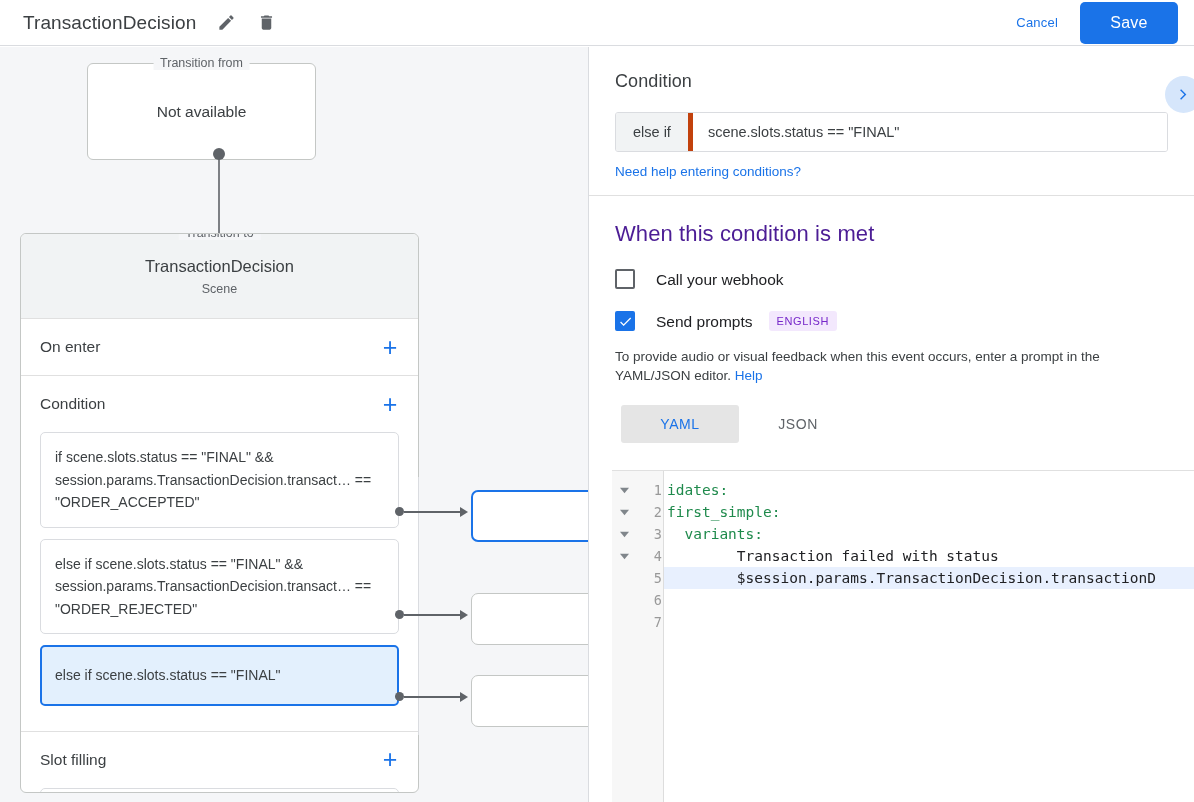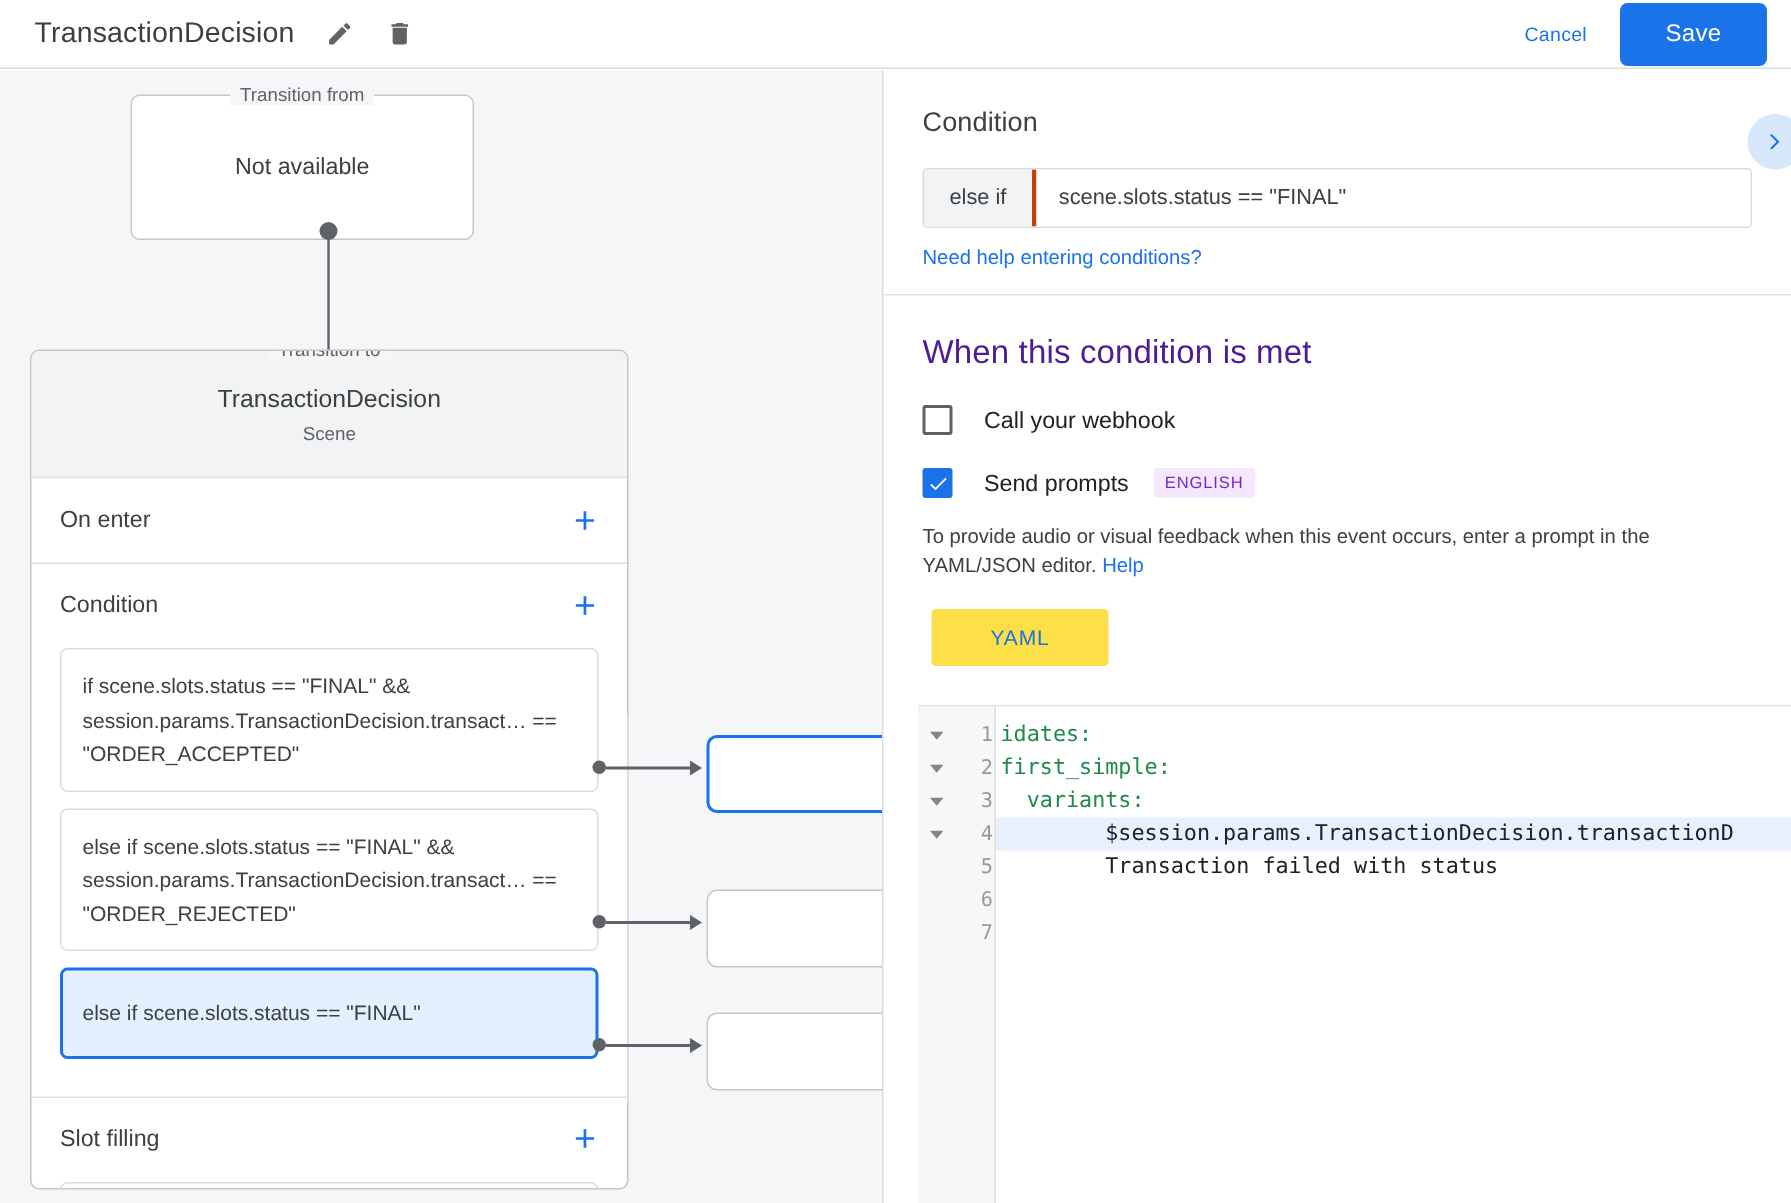--- a/index.html
+++ b/index.html
@@ -217,21 +217,21 @@
   .cond-field {
     display: flex;
     margin-top: 20px;
     border: 1px solid #dadce0;
     border-radius: 3px;
     height: 40px;
     overflow: hidden;
   }
   .cond-prefix {
     background: #f1f3f4;
-    border-right: 3px solid #c2410c;
+    border-right: 5px solid #c2410c;
     display: flex; align-items: center;
     padding: 0 17px;
     font-size: 14.5px;
     color: #3c4043;
   }
   .cond-input {
     flex: 1 1 auto;
     border: none; outline: none;
     padding: 0 15px;
     font-size: 14.5px;
@@ -307,21 +307,21 @@
   .tab {
     width: 118px; height: 38px;
     display: flex; align-items: center; justify-content: center;
     font-size: 14px;
     color: #5f6368;
     letter-spacing: 0.6px;
     cursor: pointer;
     border-radius: 3px;
     background: transparent;
   }
-  .tab.active { background: #fde047; color: #1a73e8; }
+  .tab.active { background: #e5e5e5; color: #1a73e8; }
 
   
   .editor {
     position: absolute;
     left: 612px; top: 470px;
     width: 582px; height: 332px;
     background: #ffffff;
     border-top: 1px solid #e0e0e0;
     display: flex;
     overflow: hidden;
@@ -504,20 +504,21 @@
       <div class="badge">ENGLISH</div>
     </div>
 
     <div class="hint">
       <span>To provide audio or visual feedback when this event occurs, enter a prompt in the YAML/JSON editor.</span>
       <a>Help</a>
     </div>
 
     <div class="tabs">
       <div class="tab active">YAML</div>
+      <div class="tab">JSON</div>
     </div>
   </div>
 
   <div class="expand-btn">
     <svg width="17" height="17" viewBox="0 0 24 24" aria-hidden="true">
       <path fill="#1a73e8" d="M8.6 4.6L7.2 6l6 6-6 6 1.4 1.4L16 12z"></path>
     </svg>
   </div>
 </div>
 
@@ -552,17 +553,17 @@
     <div class="gut">4</div>
     <div class="gut">5</div>
     <div class="gut">6</div>
     <div class="gut">7</div>
   </div>
 
   <div class="code-col">
     <div class="cline"><span class="k">idates:</span></div>
     <div class="cline"><span class="k">first_simple:</span></div>
     <div class="cline"><span class="k">  variants:</span></div>
+    <div class="cline"><span class="t">        Transaction failed with status</span></div>
     <div class="cline hl"><span class="t">        $session.params.TransactionDecision.transactionD</span></div>
-    <div class="cline"><span class="t">        Transaction failed with status</span></div>
     <div class="cline"><span class="t"></span></div>
   </div>
 </div>
 
 </body></html>

